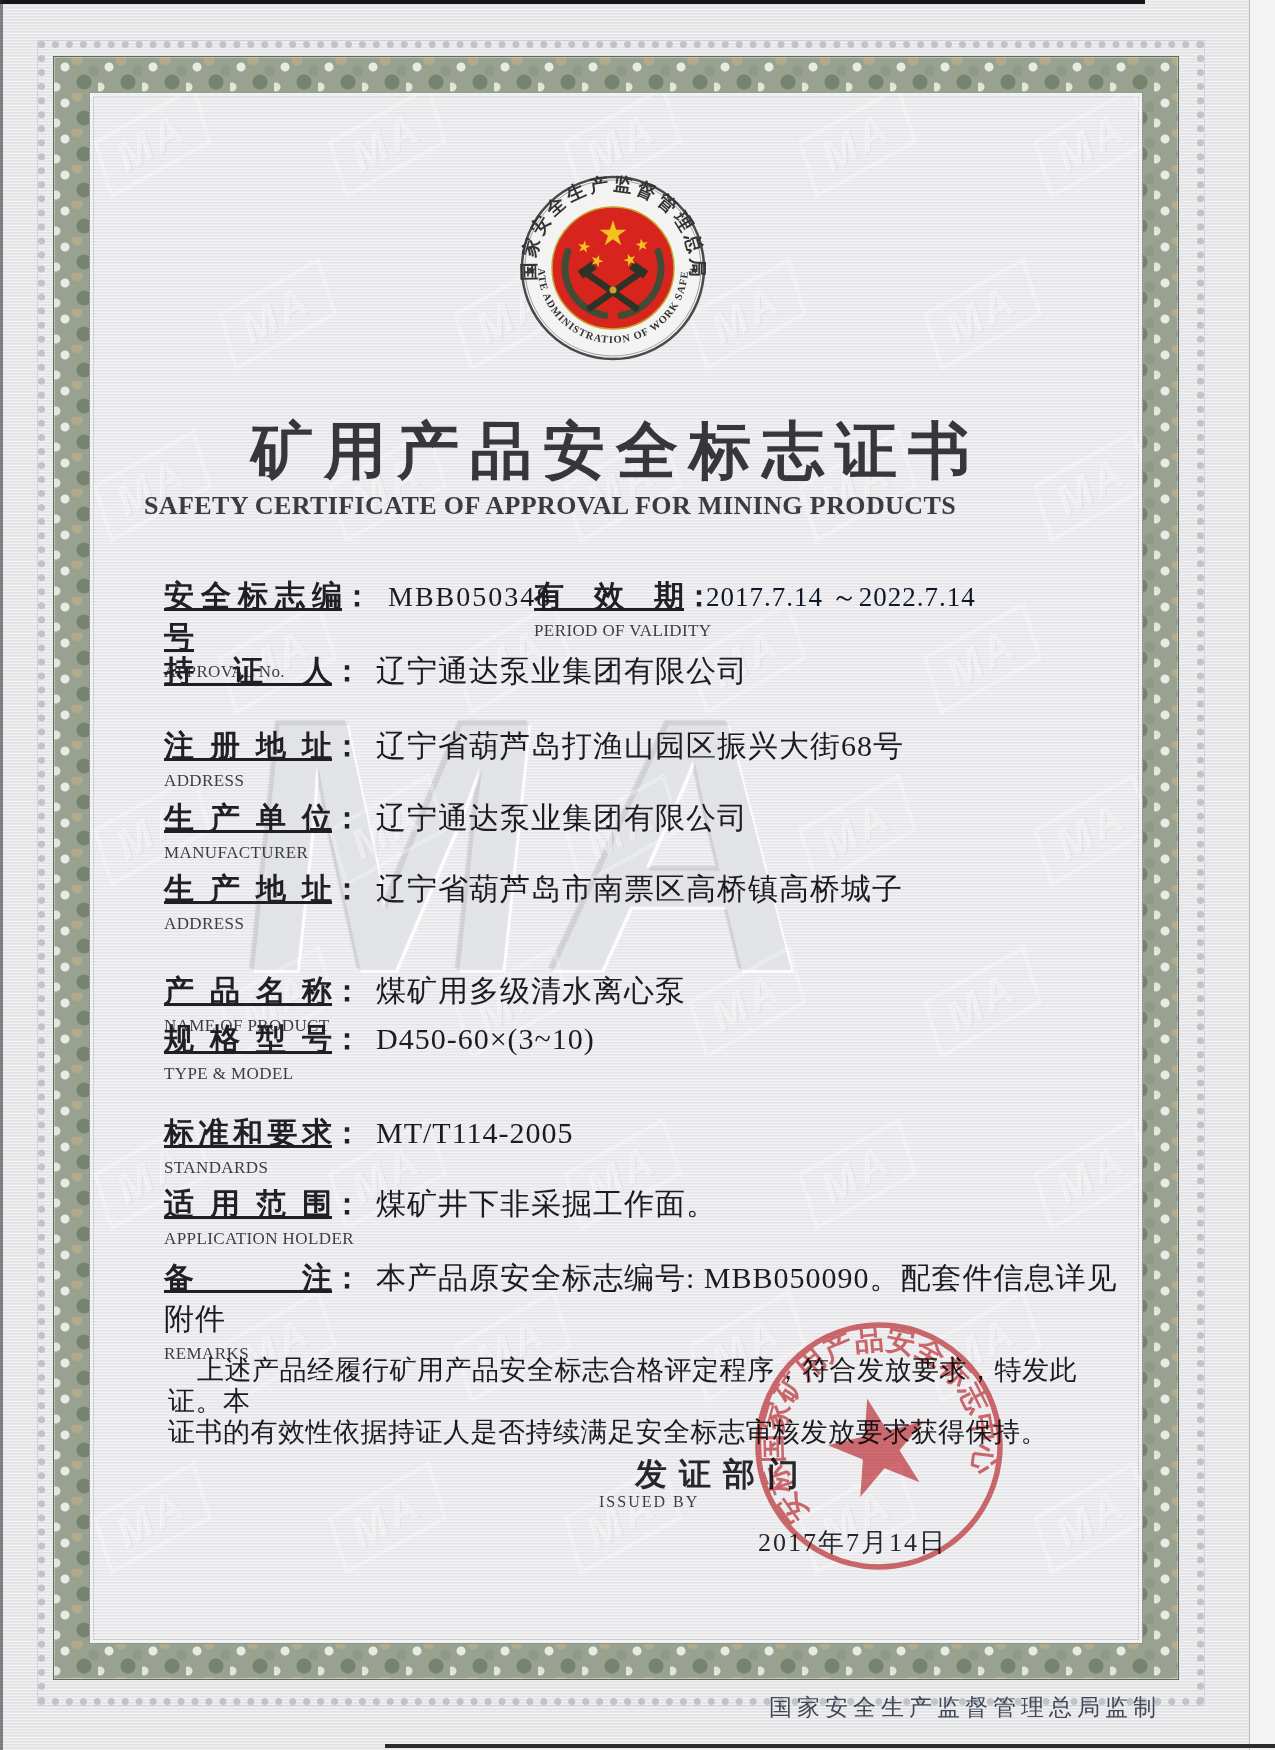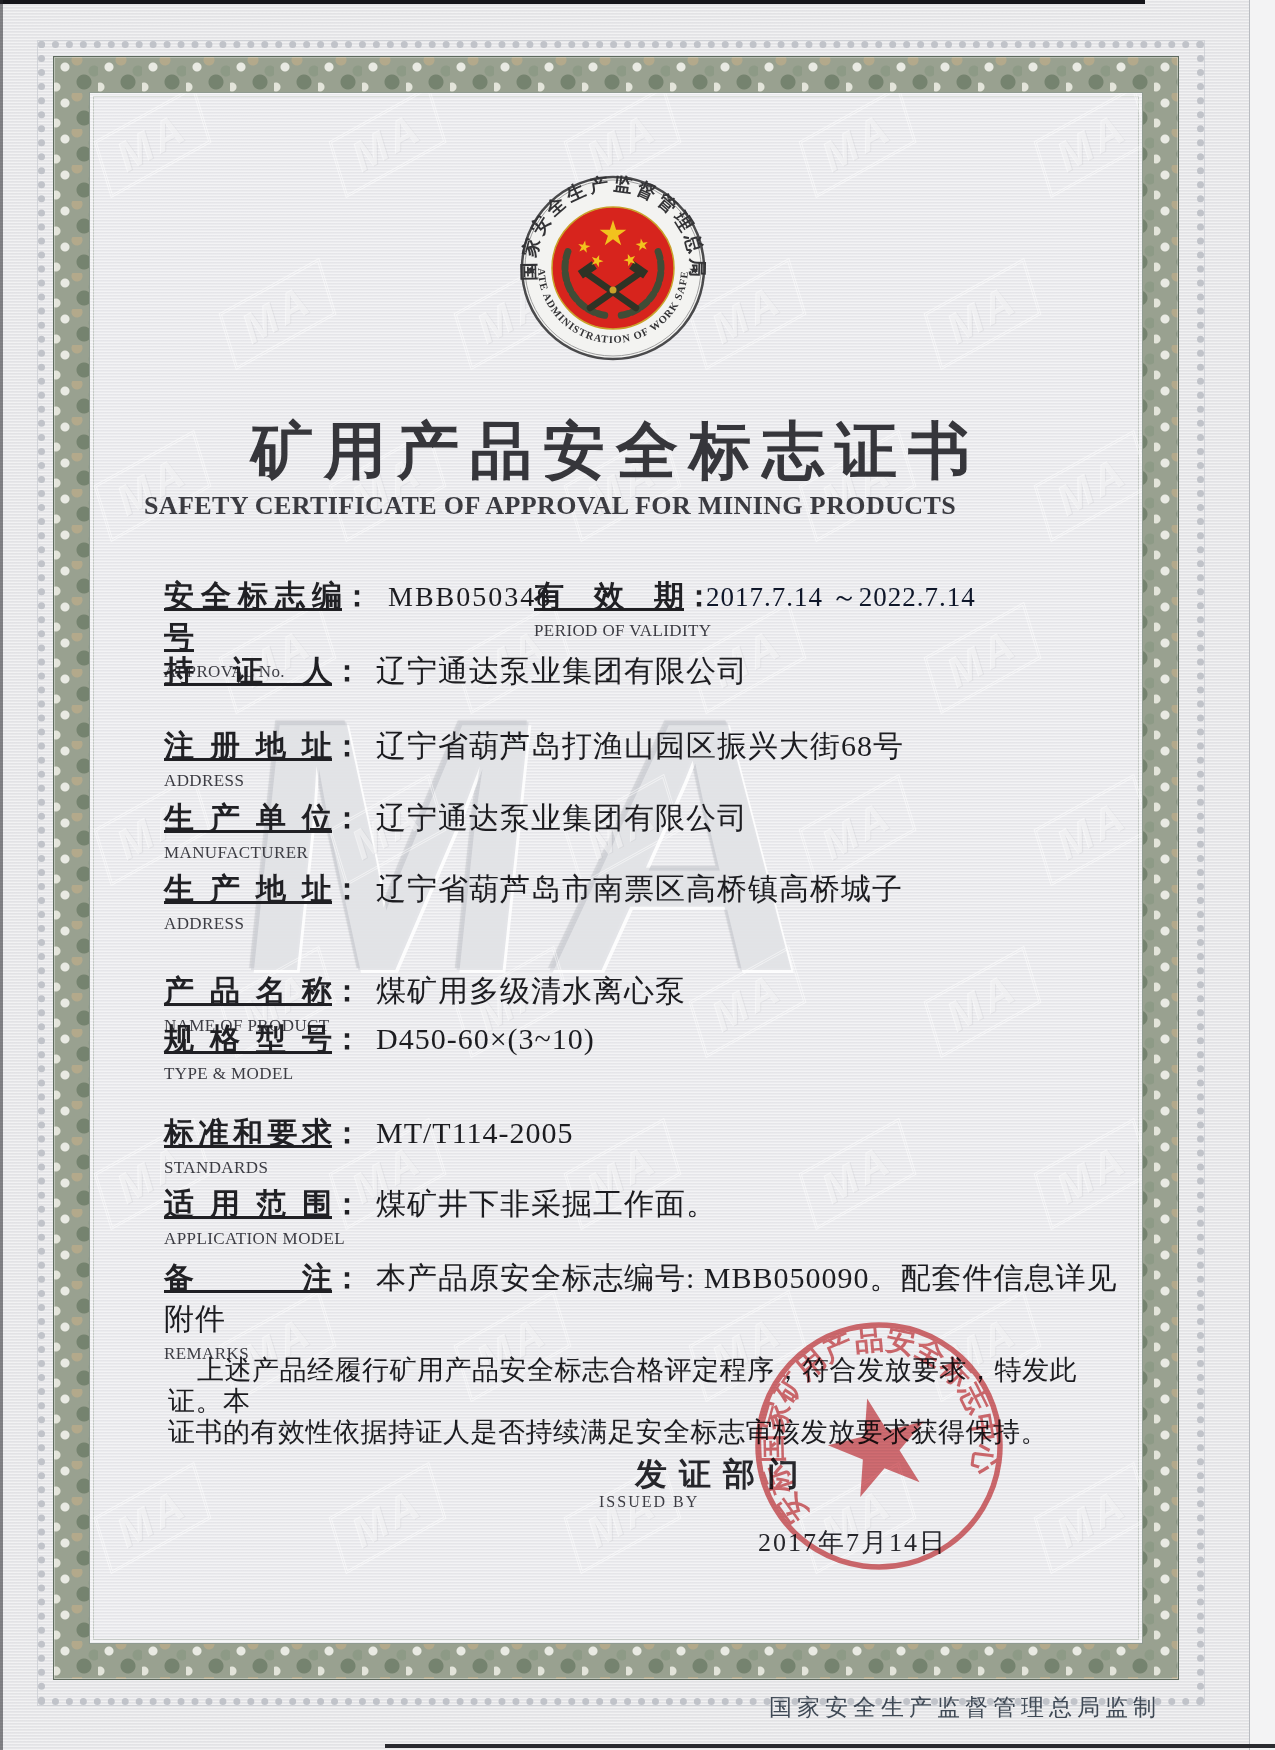--- a/index.html
+++ b/index.html
@@ -206,21 +206,21 @@
       <div class="lblen">TYPE &amp; MODEL</div>
     </div>
     <div class="row" style="top:1020px">
       <span class="lblcn">标准和要求</span><span class="colon">：</span>
       <span class="val">MT/T114-2005</span>
       <div class="lblen">STANDARDS</div>
     </div>
     <div class="row" style="top:1091px">
       <span class="lblcn">适 用 范 围</span><span class="colon">：</span>
       <span class="val">煤矿井下非采掘工作面。</span>
-      <div class="lblen">APPLICATION MODEL</div>
+      <div class="lblen">APPLICATION HOLDER</div>
     </div>
     <div class="row" style="top:1165px">
       <span class="lblcn">备 注</span><span class="colon">：</span>
       <span class="val">本产品原安全标志编号: MBB050090。配套件信息详见附件</span>
       <div class="lblen">REMARKS</div>
     </div>
 
     <div class="statement">
       <span class="ln1">上述产品经履行矿用产品安全标志合格评定程序，符合发放要求，特发此证。本</span>
       <span class="ln2">证书的有效性依据持证人是否持续满足安全标志审核发放要求获得保持。</span>

